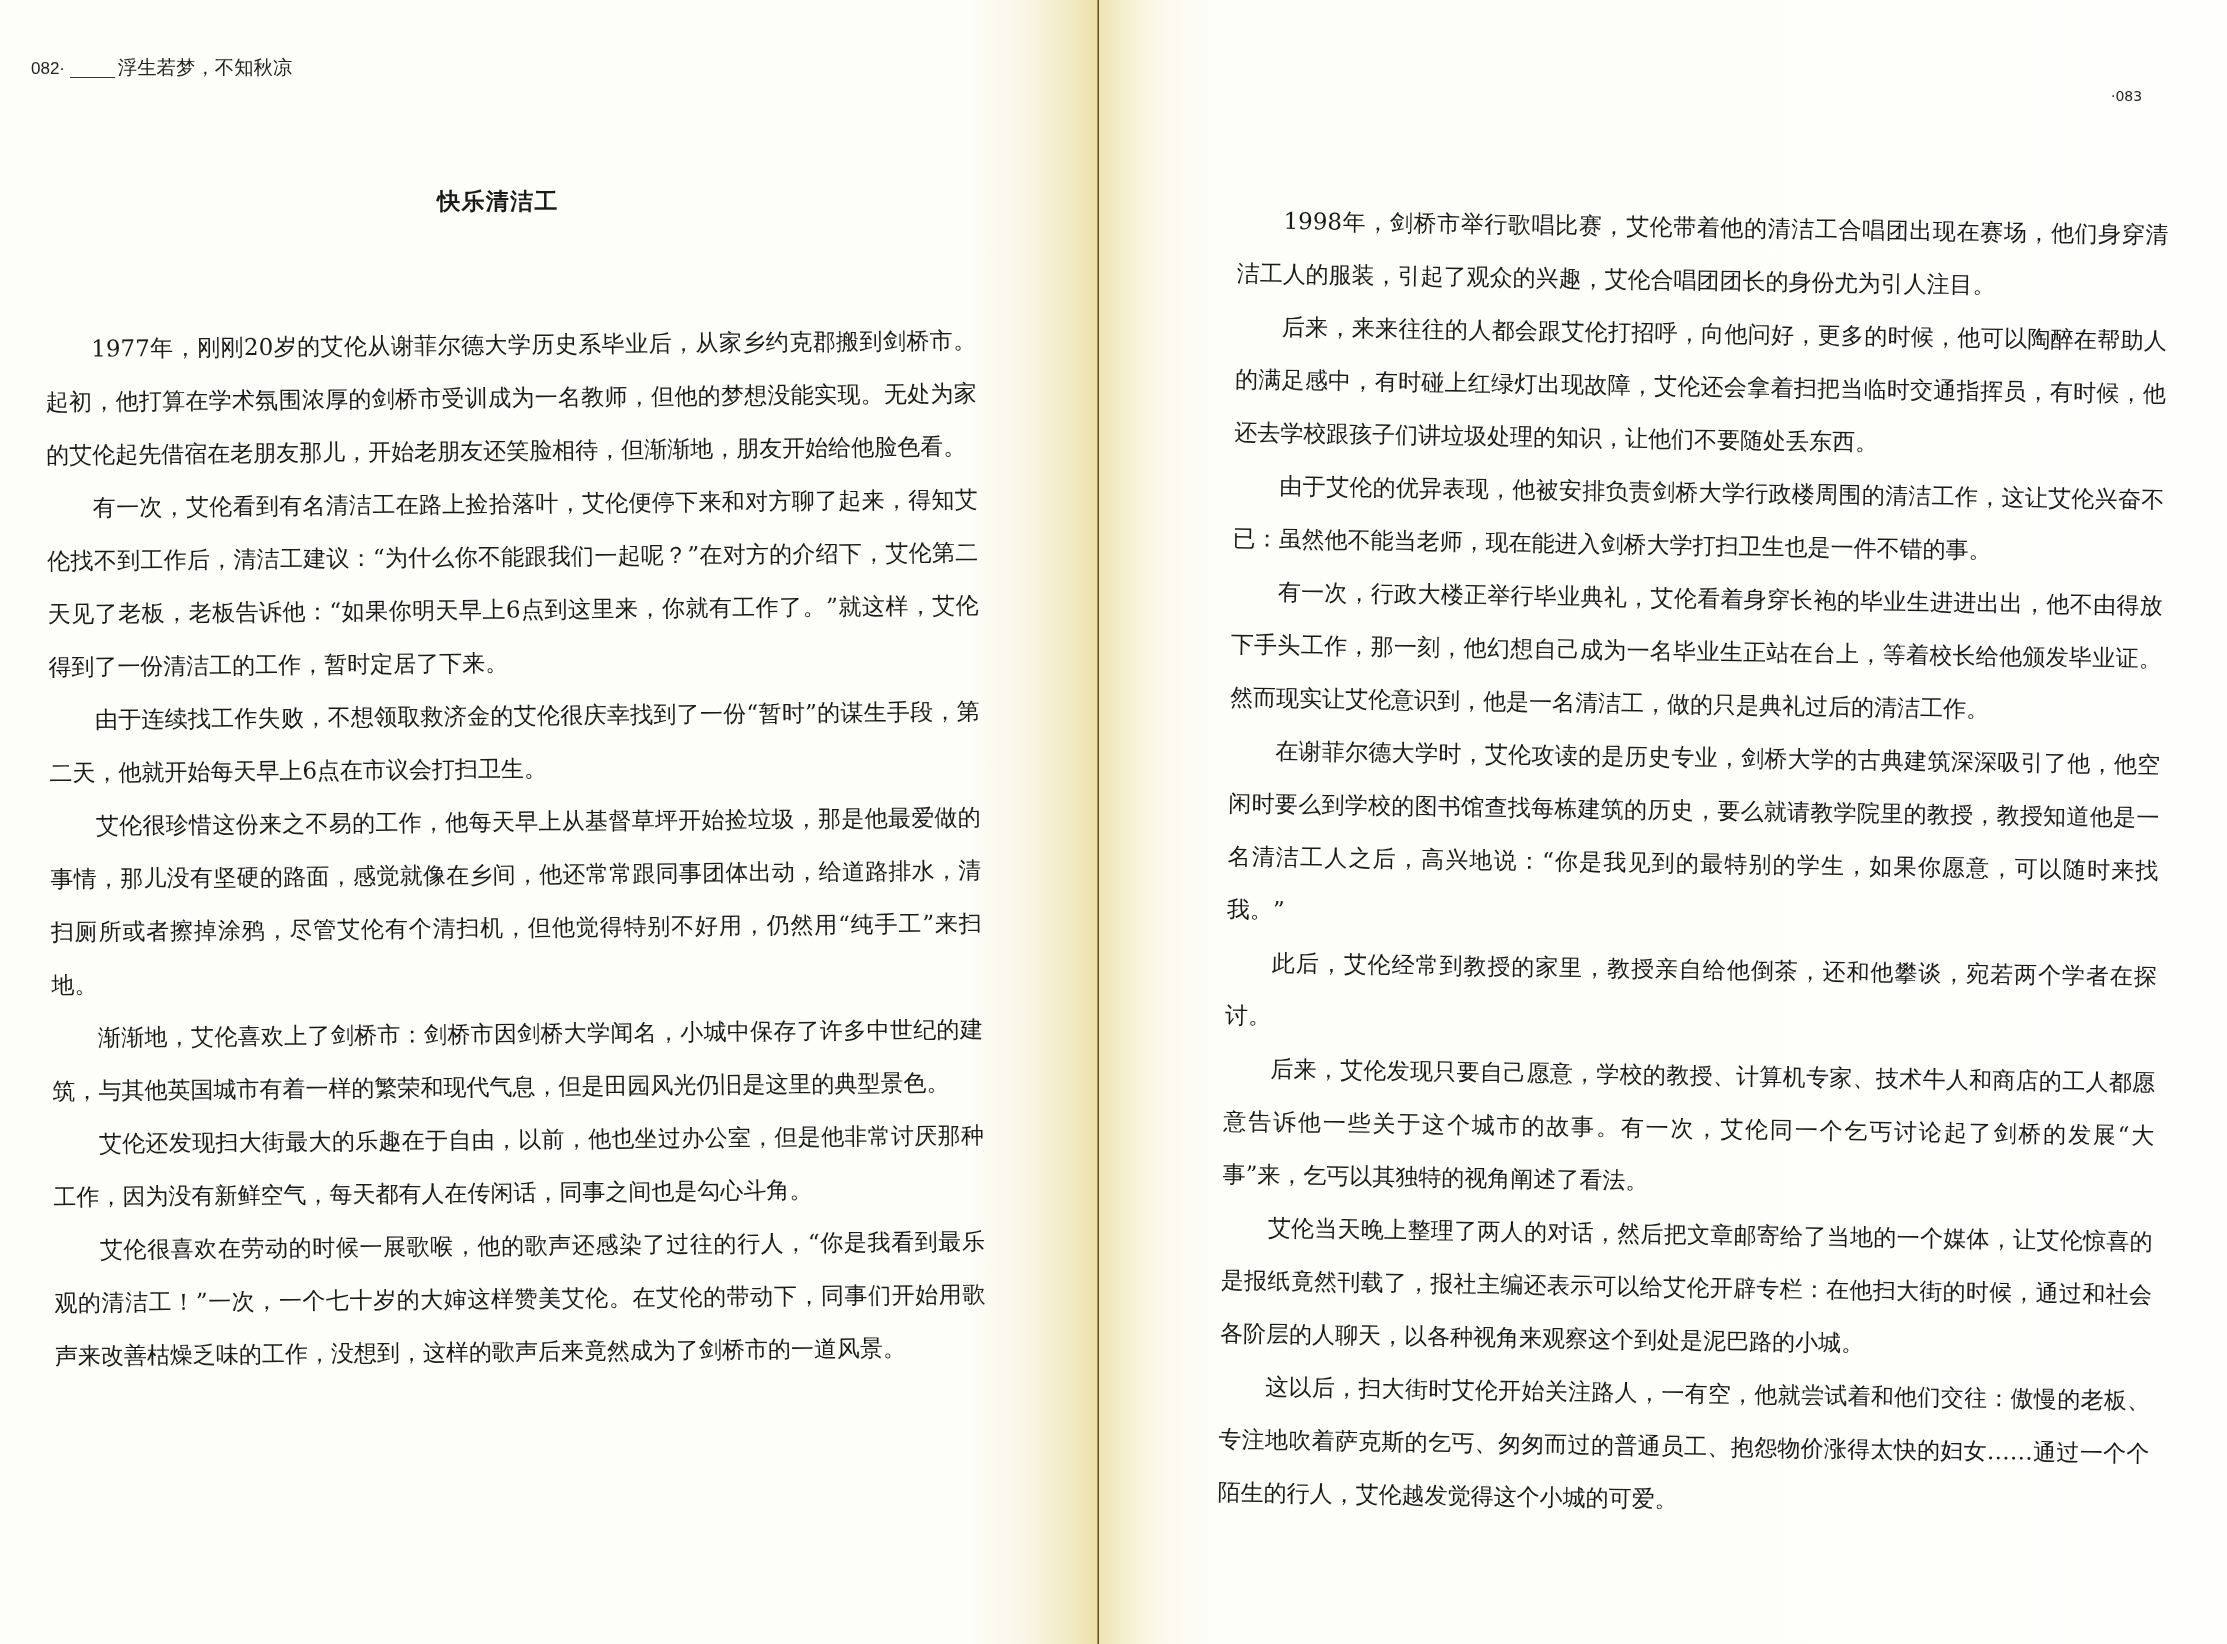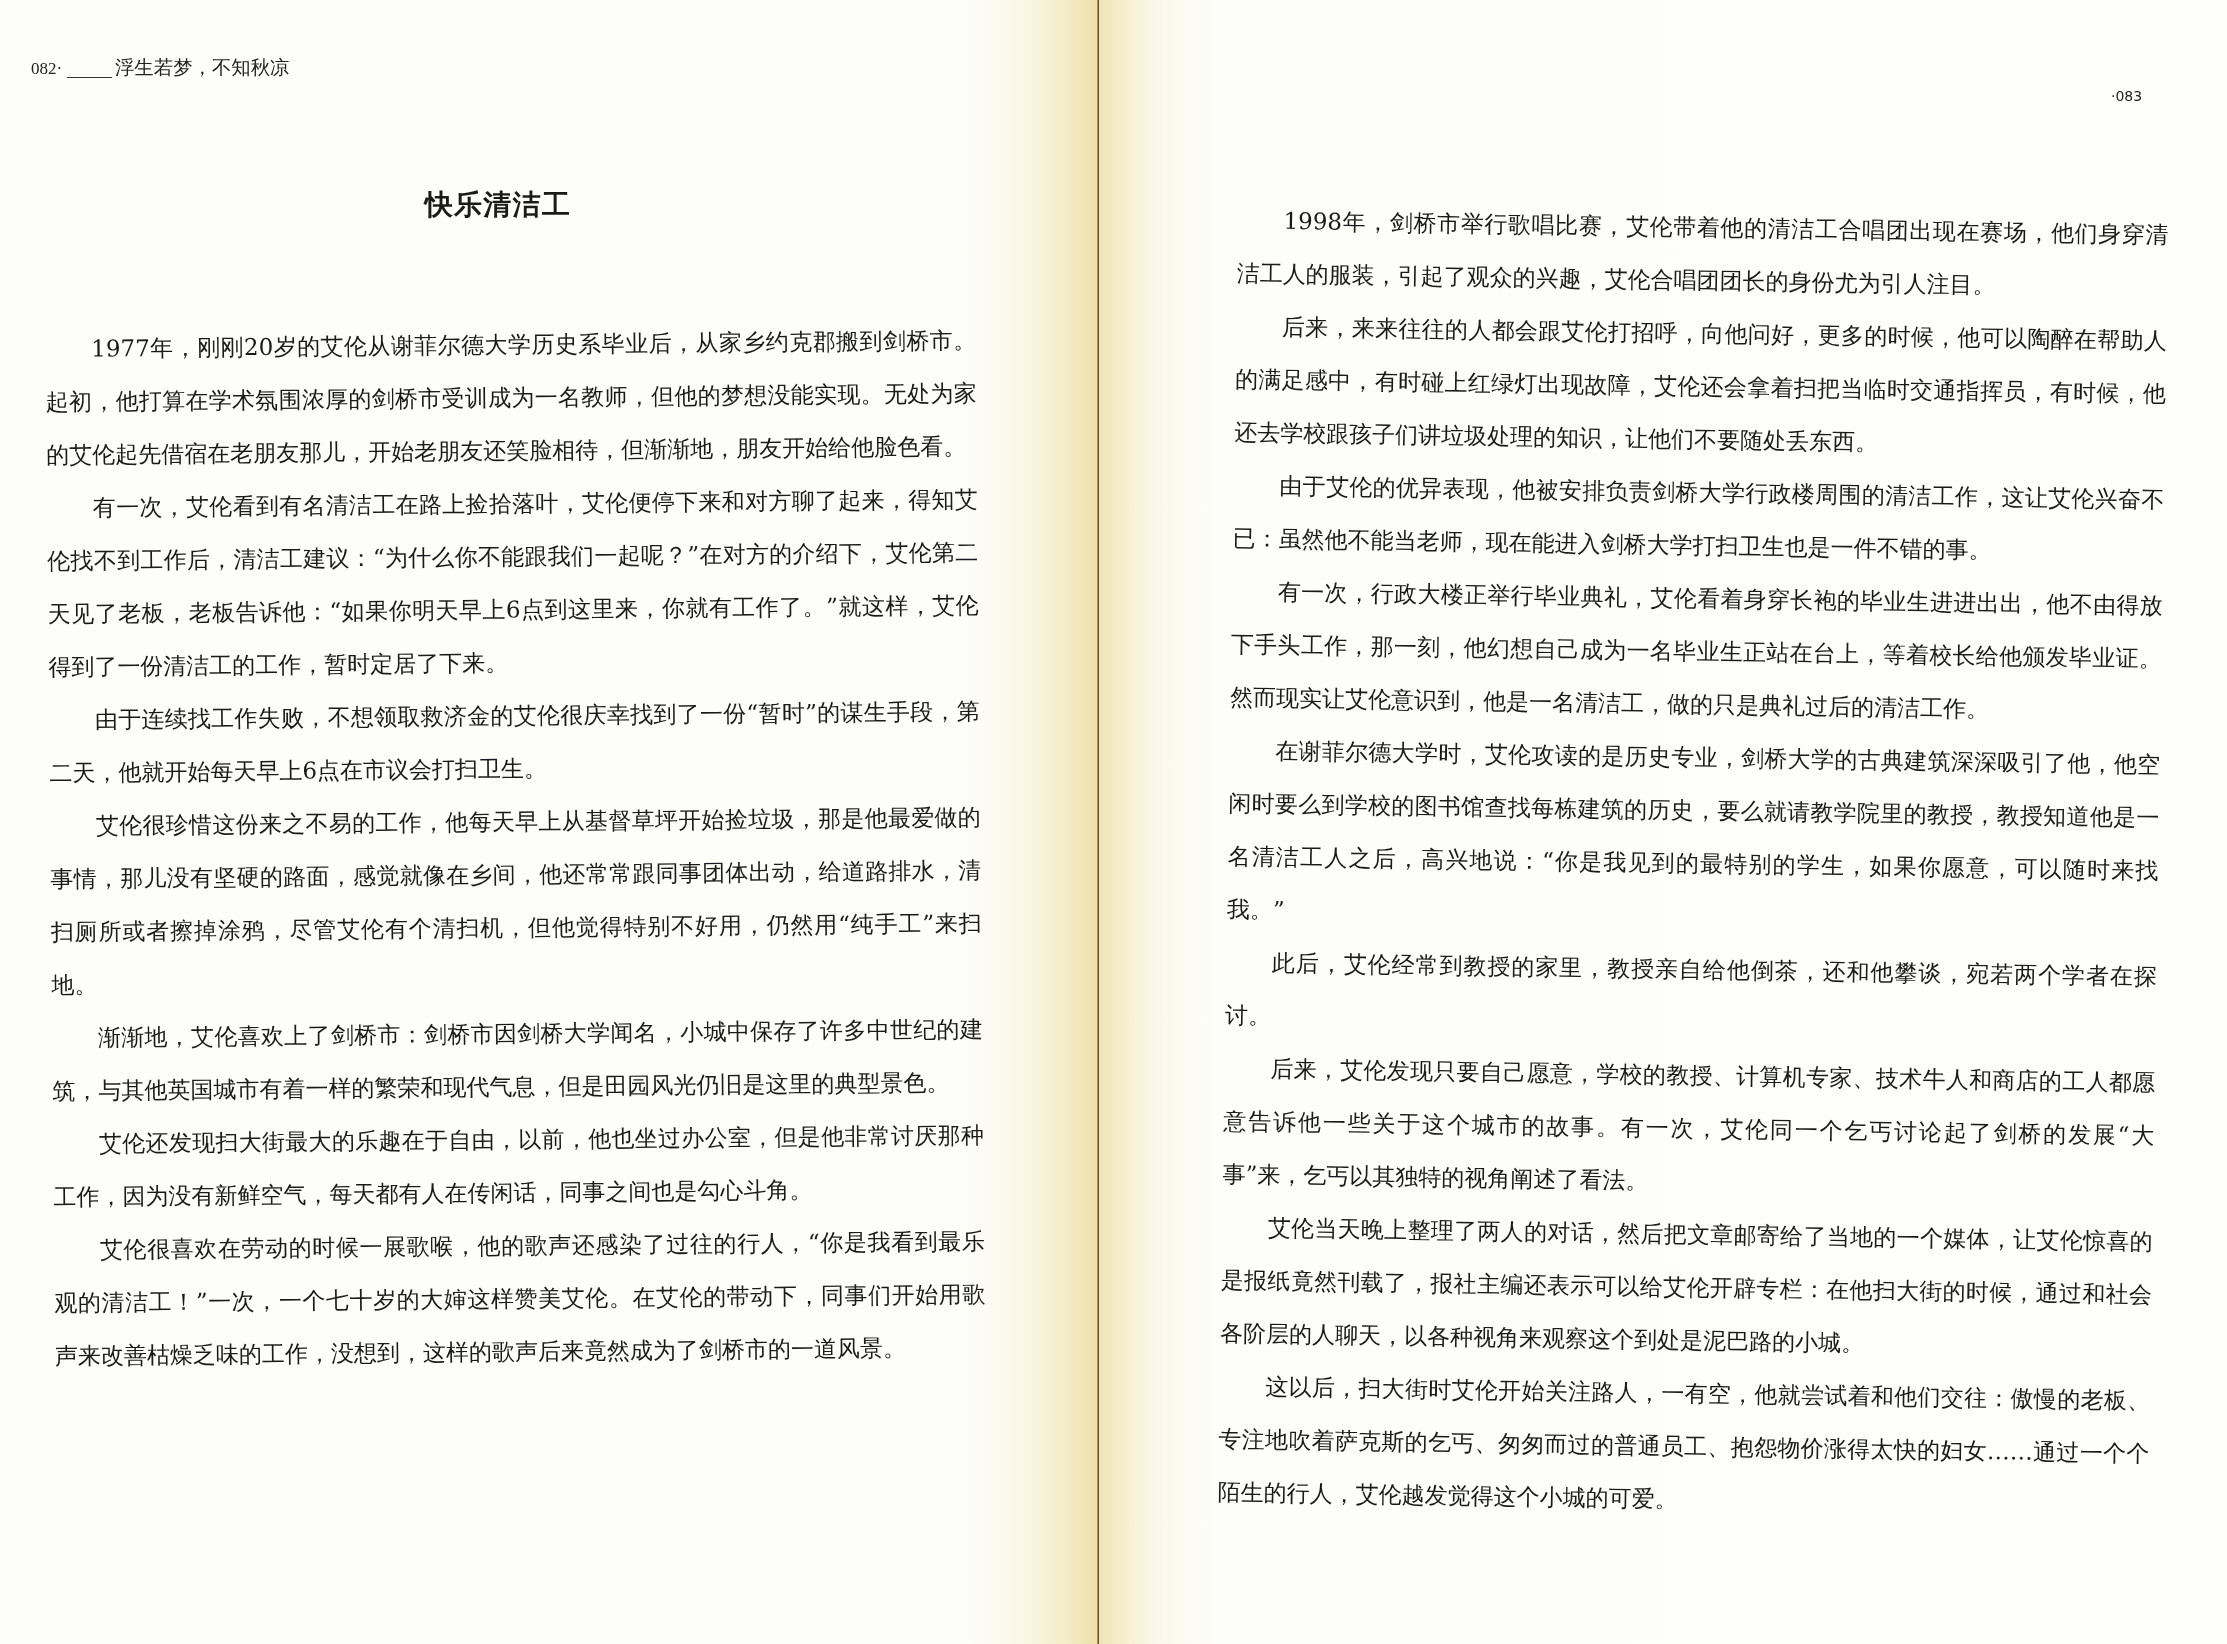--- a/index.html
+++ b/index.html
@@ -13,27 +13,27 @@
   .spread { position: absolute; inset: 0; }
   .page { position: absolute; top: 0; height: 1645px; }
   .page-left { left: 0; width: 1099px;
     background: linear-gradient(to right, #fdfdfa 0%, #fdfdf9 88%, #faf7e8 93%, #f3ecc8 97%, #ecdfa8 100%); }
   .page-right { left: 1099px; width: 1128px;
     background: linear-gradient(to right, #efe4b4 0%, #f6f0d2 2.5%, #fbf8ea 5%, #fdfdf9 10%, #fefefc 100%); }
   .spine { position: absolute; left: 1097px; top: 0; width: 2.6px; height: 1645px;
     background: linear-gradient(to right, #c9b06a, #6b5220, #c9b06a); }
 
   .running-head { position: absolute; font-size: 19.4px; color: #222; white-space: nowrap; }
-  .rh-left { left: 31px; top: 54px; font-family: Liberation Serif, serif; }
+  .rh-left { left: 31px; top: 54px; font-family: Liberation Sans, sans-serif; }
   .rh-left .pno { font-size: 17px; }
   .rh-left .rule { display: inline-block; width: 45px; border-bottom: 1.3px solid #333; margin: 0 2.6px 0 5.2px; vertical-align: -3.9px; }
   .rh-right { left: 2111px; top: 88px; font-family: "DejaVu Sans", sans-serif; font-size: 14px; }
 
   .title { position: absolute; left: 0; width: 996px; top: 186px; text-align: center;
-    font-family: "DejaVu Sans", sans-serif; font-weight: bold; font-size: 28px; letter-spacing: 1.3px; }
+    font-family: "DejaVu Sans", sans-serif; font-weight: bold; font-size: 23px; letter-spacing: 1.3px; }
 
   .body-text { position: absolute; font-size: 23px; line-height: 53px; text-align: justify; }
   .left-body { left: 45px; top: 323px; width: 931px; transform: rotate(-0.55deg); transform-origin: left top; }
   .right-body { left: 1238px; top: 194px; width: 931px; transform: rotate(0.9deg); transform-origin: left top; }
   .body-text p { margin: 0; text-indent: 2em; }
 </style>
 </head>
 <body>
 
 <div class="spread">

